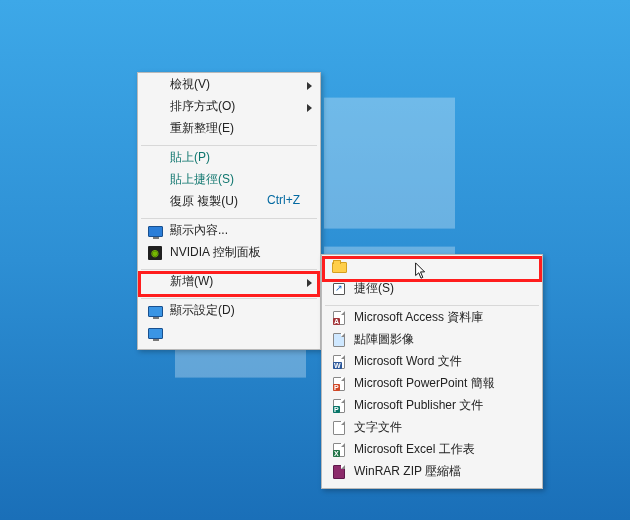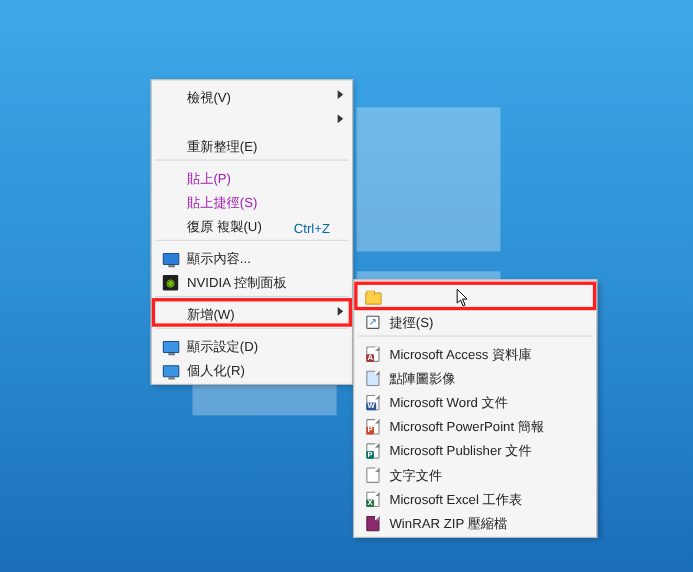--- a/index.html
+++ b/index.html
@@ -2,22 +2,22 @@
 <html><head>
 <meta charset="utf-8">
 <style>
 *{margin:0;padding:0;box-sizing:border-box;font-family:"Microsoft YaHei","Segoe UI",sans-serif;font-size:12px}
 body{width:630px;height:520px;overflow:hidden;position:relative;background:linear-gradient(180deg,#3da8e8 0%,#2d8fd4 50%,#1a6fb8 100%)}
 .win-logo{position:absolute;left:50%;top:50%;transform:translate(-50%,-58%);width:280px;height:280px;display:grid;grid-template:1fr 1fr/1fr 1fr;gap:18px;opacity:.55;filter:brightness(1.1)}
 .win-logo div{background:rgba(255,255,255,.52)}
 .menu{position:absolute;background:#f5f5f5;border:1px solid #b9b9b9;box-shadow:2px 2px 5px rgba(0,0,0,.25);padding:3px 2px}
 .menu.primary{left:137px;top:72px;width:184px}
 .menu.sub{left:321px;top:254px;width:222px}
-.row{display:flex;align-items:flex-end;height:22px;padding:0 18px 0 6px;position:relative;cursor:default;color:#222}
-.row.disabled{color:#a21caf}
+.row{display:flex;align-items:flex-start;height:22px;padding:0 18px 0 6px;position:relative;cursor:default;color:#222}
+.row.disabled{color:#0f766e}
 .row .ico{width:18px;height:18px;margin-right:6px;display:flex;align-items:center;justify-content:center;flex-shrink:0}
 .row .lbl{flex:1;white-space:nowrap}
 .row .sc{color:#0369a1;margin-left:8px}
 .row .arr{position:absolute;right:6px;top:6px;width:0;height:0;border-top:4px solid transparent;border-bottom:4px solid transparent;border-left:5px solid #333}
 .sep{height:1px;background:#d8d8d8;margin:3px 1px}
 .row.hl{outline:3px solid #ff1d1d;outline-offset:-1px;z-index:5}
 .cursor{position:absolute;left:414px;top:262px;width:14px;height:18px;pointer-events:none;z-index:20}
 
 .i-folder{width:15px;height:11px;background:#ffcf4a;border:1px solid #d5a020;border-radius:1px;position:relative}
 .i-folder:before{content:"";position:absolute;top:-3px;left:0;width:6px;height:3px;background:#ffcf4a;border:1px solid #d5a020;border-bottom:none;border-radius:1px 1px 0 0}
@@ -41,20 +41,21 @@
   </div>
 
 <div class="menu primary">
   <div class="row">
       <span class="ico"></span>
       <span class="lbl">檢視(V)</span>
       <span class="arr"></span>
     </div>
   <div class="row">
       <span class="ico"></span>
+      <span class="lbl">排序方式(O)</span>
       <span class="arr"></span>
     </div>
   <div class="row">
       <span class="ico"></span>
       <span class="lbl">重新整理(E)</span>
     </div>
   <div class="sep"></div>
   <div class="row disabled">
       <span class="ico"></span>
       <span class="lbl">貼上(P)</span>
@@ -91,21 +92,20 @@
   <div class="row">
       <span class="ico">
         <span class="i-disp" style="background:#3b95e4"></span>
       </span>
       <span class="lbl">顯示設定(D)</span>
     </div>
   <div class="row">
       <span class="ico">
         <span class="i-disp" style="background:#3b95e4"></span>
       </span>
-      <span class="lbl">個人化(R)</span>
     </div>
 </div>
 
 <div class="menu sub">
   <div class="row hl">
       <span class="ico">
         <span class="i-folder"></span>
       </span>
     </div>
   <div class="row">

